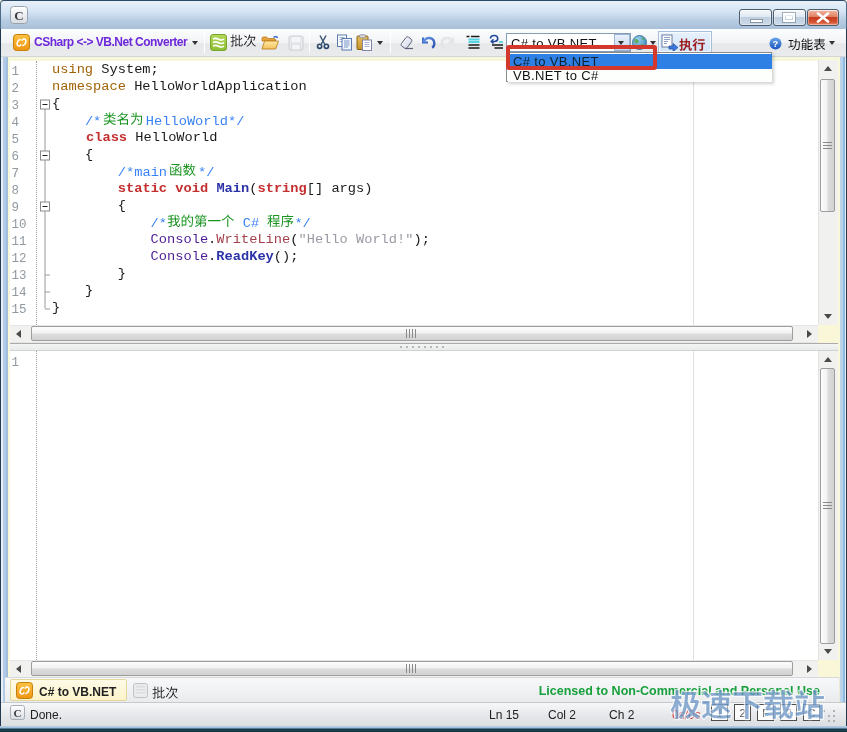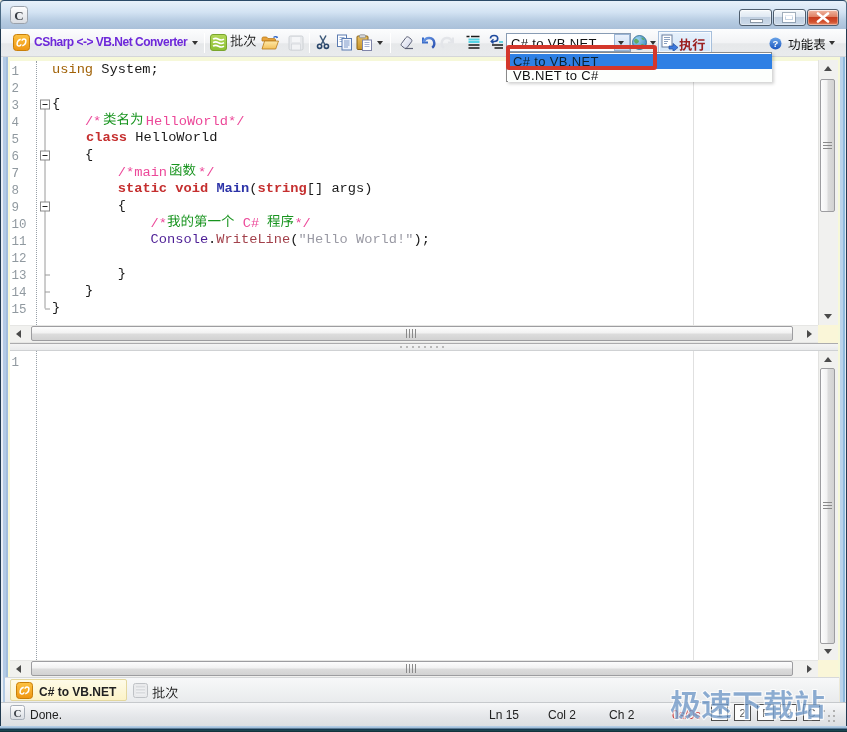--- a/index.html
+++ b/index.html
@@ -28,21 +28,21 @@
 .pane{background:#fff}
 #pane1{left:10px;top:61px;width:810px;height:264px}
 #pane2{left:10px;top:351px;width:810px;height:309px}
 .gutdot{border-left:1px dotted #98a0a8}
 .lnum{position:absolute;left:1.5px;font-family:"Liberation Mono",monospace;font-size:12.5px;line-height:17px;color:#9099a0}
 .code{position:absolute;left:44px;font-family:"Liberation Mono",monospace;font-size:13.7px;line-height:17px;white-space:pre;color:#1a1a1a}
 .kw{font-weight:normal;color:#a16207}
 .rd{font-weight:bold;color:#c52f2f}
 .mb{font-weight:bold;color:#2c33a8}
 .wl{font-weight:normal;color:#a2414b}
-.cm{color:#ec4899}
+.cm{color:#3b82f6}
 .gy{color:#4c1d95}
 .st{color:#9a9aa4}
 .ruler{width:1px;background:#e0e0e0}
 
 .sbtrack{background:#f1f1ef}
 .sbthumbv{background:linear-gradient(90deg,#fdfdfd,#f2f2f2 45%,#dcdcdc 55%,#d2d2d2);border:1px solid #9d9da0;border-radius:2px}
 .sbthumbh{background:linear-gradient(#fdfdfd,#f2f2f2 45%,#dcdcdc 55%,#d2d2d2);border:1px solid #9d9da0;border-radius:2px}
 .corner{background:#faf6d8}
 #splitter{left:10px;top:343px;width:828px;height:8px;background:linear-gradient(#f4f4f4,#e9eaeb);border-top:1px solid #ababad;border-bottom:1px solid #cfd1d3}
 
@@ -257,37 +257,39 @@
         <path d="M7 248.0h5" stroke="#9a9a9a" stroke-width="1"></path>
         <rect x="2.5" y="39.0" width="9" height="9" fill="#fff" stroke="#8a8a8a"></rect>
         <path d="M4.5 43.5h5" stroke="#222" stroke-width="1"></path>
         <rect x="2.5" y="90.0" width="9" height="9" fill="#fff" stroke="#8a8a8a"></rect>
         <path d="M4.5 94.5h5" stroke="#222" stroke-width="1"></path>
         <rect x="2.5" y="141.0" width="9" height="9" fill="#fff" stroke="#8a8a8a"></rect>
         <path d="M4.5 145.5h5" stroke="#222" stroke-width="1"></path>
       </svg>
       <div class="abs ruler" style="left:683px;top:0;height:264px"></div>
       <div class="code" style="left:42.0px;top:0px"><span class="kw">using</span> System;</div>
+      <div class="code" style="left:42.0px;top:17px"><span class="kw">namespace</span> HelloWorldApplication</div>
       <div class="code" style="left:42.0px;top:34px">{</div>
       <div class="code" style="left:74.9px;top:51px"><span class="cm">/*<svg width="40.5" height="18" viewBox="0 0 40.5 18" style="margin:0 2px;vertical-align:-5px">
             <path fill="#18941f" d="M1 3.2H12.6V4.1H1ZM0.9 8.5H12.6V9.5H0.9ZM10.1 0.8 11.1 1.1Q10.8 1.6 10.3 2.1Q9.9 2.6 9.5 3L8.7 2.7Q8.9 2.4 9.2 2.1Q9.4 1.8 9.7 1.4Q9.9 1.1 10.1 0.8ZM6.2 0.6H7.2V6.8H6.2ZM2.4 1.2 3.3 0.8Q3.7 1.2 4.2 1.7Q4.6 2.3 4.8 2.7L3.9 3.1Q3.7 2.7 3.3 2.2Q2.9 1.6 2.4 1.2ZM6.3 7.1H7.3Q7.2 8 7 8.8Q6.8 9.6 6.4 10.2Q6 10.9 5.3 11.4Q4.6 11.9 3.6 12.3Q2.6 12.7 1.1 13Q1.1 12.8 1 12.7Q0.9 12.5 0.8 12.3Q0.7 12.1 0.6 12Q2 11.8 2.9 11.5Q3.9 11.2 4.5 10.7Q5.1 10.3 5.4 9.8Q5.8 9.2 6 8.5Q6.2 7.9 6.3 7.1ZM5.8 3.6 6.7 3.9Q6.1 4.7 5.2 5.4Q4.4 6.1 3.4 6.6Q2.4 7.1 1.4 7.4Q1.3 7.3 1.2 7.2Q1.1 7 1 6.8Q0.8 6.7 0.7 6.6Q1.7 6.4 2.7 5.9Q3.7 5.5 4.5 4.9Q5.3 4.3 5.8 3.6ZM7.4 8.8Q8 10.2 9.5 11Q10.9 11.8 13 12Q12.9 12.1 12.8 12.3Q12.6 12.5 12.5 12.6Q12.4 12.8 12.4 13Q10.9 12.7 9.7 12.2Q8.6 11.7 7.8 10.9Q7 10.1 6.5 9ZM6.5 4.4 7 3.7Q7.7 4 8.4 4.4Q9.2 4.8 10 5.2Q10.7 5.5 11.4 5.9Q12.1 6.3 12.5 6.6L12 7.4Q11.6 7.1 10.9 6.7Q10.3 6.3 9.5 5.9Q8.7 5.5 8 5.1Q7.2 4.7 6.5 4.4Z M17.5 11.3H24.3V12.2H17.5ZM18.2 1.9H24.2V2.8H18.2ZM19 0.5 20.1 0.7Q19.3 1.9 18.1 3.1Q16.9 4.2 15.1 5.1Q15.1 5 15 4.8Q14.8 4.7 14.7 4.6Q14.6 4.4 14.4 4.3Q15.5 3.8 16.4 3.2Q17.3 2.5 17.9 1.8Q18.6 1.1 19 0.5ZM23.8 1.9H24L24.2 1.8L24.9 2.3Q24.2 3.6 23.1 4.7Q22 5.9 20.6 6.7Q19.2 7.6 17.7 8.2Q16.2 8.8 14.7 9.1Q14.6 9 14.5 8.8Q14.4 8.6 14.3 8.5Q14.2 8.3 14.1 8.2Q15.3 8 16.5 7.6Q17.6 7.2 18.7 6.6Q19.9 6.1 20.8 5.4Q21.8 4.7 22.6 3.8Q23.4 3 23.8 2.1ZM17.1 4.7 17.8 4.2Q18.3 4.5 18.8 4.8Q19.3 5.2 19.7 5.6Q20.2 6 20.5 6.3L19.7 6.9Q19.4 6.6 18.9 6.2Q18.5 5.8 18 5.5Q17.5 5.1 17.1 4.7ZM23.9 7.3H25V12.9H23.9ZM17.9 7.3H24.2V8.2H17.9V13H16.9V8.1L17.7 7.3Z M28.1 3.8H38.5V4.8H28.1ZM38.1 3.8H39.2Q39.2 3.8 39.2 3.9Q39.2 4 39.2 4.1Q39.2 4.2 39.1 4.3Q39.1 6.3 39 7.8Q38.9 9.2 38.8 10.1Q38.7 11 38.6 11.5Q38.4 12 38.2 12.3Q38 12.5 37.7 12.7Q37.5 12.8 37.1 12.8Q36.7 12.8 36.2 12.8Q35.6 12.8 34.9 12.8Q34.9 12.6 34.8 12.3Q34.7 12 34.6 11.7Q35.3 11.8 35.9 11.8Q36.4 11.8 36.7 11.8Q36.9 11.8 37 11.8Q37.2 11.7 37.3 11.6Q37.4 11.5 37.6 11Q37.7 10.5 37.8 9.6Q37.9 8.7 38 7.3Q38 5.9 38.1 4ZM32.5 0.6H33.6V2.2Q33.6 3.1 33.5 4.1Q33.4 5.2 33.2 6.3Q32.9 7.4 32.3 8.6Q31.8 9.7 30.9 10.8Q30 11.8 28.5 12.8Q28.5 12.6 28.3 12.5Q28.2 12.4 28 12.2Q27.9 12.1 27.7 12Q29.1 11.1 30 10.1Q30.9 9.1 31.4 8.1Q31.9 7 32.2 6Q32.4 5 32.5 4Q32.5 3 32.5 2.2ZM29.2 1.3 30.1 0.9Q30.5 1.4 30.9 1.9Q31.3 2.5 31.5 2.9L30.6 3.3Q30.5 3.1 30.2 2.7Q30 2.4 29.7 2Q29.5 1.6 29.2 1.3ZM33.7 6.9 34.6 6.5Q34.9 6.9 35.3 7.3Q35.7 7.8 36 8.3Q36.3 8.7 36.5 9.1L35.6 9.5Q35.4 9.2 35.1 8.7Q34.8 8.2 34.4 7.8Q34.1 7.3 33.7 6.9Z"></path>
           </svg>HelloWorld*/</span></div>
       <div class="code" style="left:76px;top:68px"><span class="rd">class</span> HelloWorld</div>
       <div class="code" style="left:74.9px;top:85px">{</div>
       <div class="code" style="left:107.8px;top:102px"><span class="cm">/*main<svg width="27.0" height="18" viewBox="0 0 27.0 18" style="margin:0 2px;vertical-align:-5px">
             <path fill="#18941f" d="M11.3 3.5H12.3V13H11.3ZM6.5 6.4 7.1 5.8Q7.8 6.3 8.5 6.9Q9.2 7.5 9.8 8.1Q10.4 8.7 10.8 9.1L10.2 9.9Q9.8 9.4 9.2 8.8Q8.6 8.2 7.9 7.5Q7.2 6.9 6.5 6.4ZM2.8 4.7 3.5 4.1Q3.8 4.4 4.2 4.8Q4.5 5.1 4.8 5.5Q5.1 5.8 5.3 6.1L4.7 6.7Q4.5 6.4 4.2 6.1Q3.9 5.7 3.5 5.3Q3.2 4.9 2.8 4.7ZM2.5 8.9Q3 8.6 3.7 8.2Q4.3 7.8 5.1 7.3Q5.8 6.8 6.5 6.4L6.8 7.1Q5.8 7.8 4.8 8.5Q3.8 9.1 3 9.7ZM9.9 4 10.7 4.4Q10.4 4.9 9.9 5.4Q9.5 5.9 9.1 6.4Q8.7 6.8 8.3 7.2L7.6 6.8Q8 6.4 8.4 5.9Q8.8 5.4 9.2 4.9Q9.6 4.4 9.9 4ZM2.5 1.1H10V2.1H2.5ZM6.3 3.7H7.3V9.6Q7.3 10 7.2 10.2Q7.1 10.4 6.8 10.5Q6.5 10.7 6 10.7Q5.6 10.7 4.9 10.7Q4.9 10.5 4.8 10.2Q4.7 10 4.6 9.8Q5.1 9.8 5.5 9.8Q5.9 9.8 6 9.8Q6.3 9.8 6.3 9.6ZM9.7 1.1H10L10.2 1.1L10.9 1.6Q10.3 2.1 9.7 2.6Q9 3.1 8.3 3.5Q7.5 4 6.8 4.3Q6.7 4.2 6.6 4Q6.4 3.8 6.3 3.7Q6.9 3.4 7.5 3Q8.2 2.6 8.8 2.2Q9.4 1.7 9.7 1.3ZM1.2 3.6H2.2V11.3H11.8V12.2H1.2Z M14.4 7.5H19.6V8.4H14.4ZM14.2 3.1H20.7V3.9H14.2ZM19.5 0.8 20.3 1.2Q20 1.6 19.7 2.1Q19.4 2.6 19.1 2.9L18.5 2.6Q18.6 2.4 18.8 2Q19 1.7 19.2 1.4Q19.4 1.1 19.5 0.8ZM17 0.5H17.9V6.4H17ZM14.7 1.2 15.4 0.9Q15.7 1.3 16 1.8Q16.2 2.3 16.3 2.6L15.5 3Q15.4 2.6 15.2 2.1Q15 1.6 14.7 1.2ZM17 3.4 17.7 3.8Q17.4 4.4 16.8 4.9Q16.3 5.5 15.7 6Q15.2 6.5 14.6 6.8Q14.5 6.6 14.3 6.4Q14.2 6.1 14 6Q14.6 5.8 15.2 5.3Q15.7 4.9 16.2 4.4Q16.7 3.9 17 3.4ZM17.8 3.7Q18 3.8 18.3 4Q18.7 4.2 19.1 4.5Q19.5 4.7 19.8 5Q20.1 5.2 20.3 5.3L19.7 6Q19.6 5.8 19.2 5.6Q18.9 5.3 18.5 5Q18.2 4.8 17.8 4.5Q17.5 4.3 17.3 4.1ZM21.8 3.2H26.3V4.1H21.8ZM22 0.7 22.9 0.8Q22.7 2.1 22.4 3.3Q22.1 4.5 21.7 5.5Q21.3 6.5 20.8 7.3Q20.7 7.3 20.5 7.1Q20.4 7 20.3 6.9Q20.1 6.8 20 6.7Q20.5 6 20.9 5Q21.3 4.1 21.6 3Q21.8 1.8 22 0.7ZM24.5 3.7 25.4 3.8Q25.1 6.1 24.5 7.8Q23.9 9.6 22.8 10.8Q21.8 12.1 20.2 13Q20.1 12.9 20 12.7Q19.9 12.6 19.8 12.4Q19.7 12.3 19.6 12.2Q21.1 11.4 22.1 10.3Q23.1 9.1 23.7 7.5Q24.2 5.8 24.5 3.7ZM22.2 4Q22.5 5.8 23.1 7.4Q23.7 9 24.5 10.2Q25.4 11.4 26.6 12Q26.4 12.2 26.3 12.4Q26.1 12.7 25.9 12.8Q24.7 12.1 23.8 10.8Q22.9 9.5 22.3 7.8Q21.7 6.1 21.4 4.2ZM15 9.8 15.6 9.2Q16.3 9.5 17.1 9.8Q17.9 10.2 18.6 10.6Q19.2 11 19.7 11.3L19.1 12Q18.6 11.6 17.9 11.2Q17.2 10.8 16.5 10.5Q15.7 10.1 15 9.8ZM19.3 7.5H19.5L19.6 7.5L20.2 7.7Q19.8 9.2 18.9 10.2Q18.1 11.2 17 11.8Q15.8 12.5 14.5 12.8Q14.5 12.7 14.3 12.4Q14.2 12.2 14.1 12.1Q15.3 11.8 16.3 11.2Q17.4 10.7 18.2 9.8Q18.9 8.9 19.3 7.7ZM15 9.8Q15.3 9.4 15.6 8.9Q15.9 8.3 16.2 7.7Q16.5 7.2 16.6 6.7L17.5 6.8Q17.3 7.4 17.1 7.9Q16.8 8.5 16.5 9.1Q16.2 9.6 15.9 10Z"></path>
           </svg>*/</span></div>
       <div class="code" style="left:107.8px;top:119px"><span class="rd">static</span> <span class="rd">void</span> <span class="mb">Main</span>(<span class="rd">string</span>[] args)</div>
       <div class="code" style="left:107.8px;top:136px">{</div>
       <div class="code" style="left:140.6px;top:153px"><span class="cm">/*<svg width="67.5" height="18" viewBox="0 0 67.5 18" style="vertical-align:-5px">
             <path fill="#18941f" d="M9.5 1.4 10.3 0.9Q10.7 1.2 11.1 1.6Q11.5 2 11.9 2.4Q12.2 2.8 12.5 3.2L11.6 3.7Q11.4 3.4 11.1 3Q10.7 2.6 10.3 2.2Q9.9 1.8 9.5 1.4ZM0.8 4.5H12.8V5.5H0.8ZM0.6 8.5Q1.4 8.3 2.4 8.1Q3.5 7.9 4.7 7.7Q5.9 7.4 7.1 7.2L7.2 8.1Q6 8.3 4.9 8.6Q3.8 8.8 2.7 9.1Q1.7 9.3 0.8 9.5ZM3.6 1.9H4.7V11.7Q4.7 12.1 4.5 12.4Q4.4 12.7 4.1 12.8Q3.8 12.9 3.2 12.9Q2.6 13 1.8 13Q1.8 12.8 1.7 12.6Q1.7 12.5 1.6 12.3Q1.5 12.1 1.4 11.9Q2.1 12 2.6 12Q3.2 12 3.3 12Q3.5 11.9 3.6 11.9Q3.6 11.8 3.6 11.6ZM6.2 0.7 6.9 1.5Q6.1 1.8 5.2 2Q4.2 2.3 3.2 2.5Q2.1 2.6 1.1 2.8Q1.1 2.6 1 2.4Q0.9 2.1 0.8 1.9Q1.8 1.8 2.8 1.6Q3.8 1.4 4.7 1.2Q5.6 0.9 6.2 0.7ZM7.6 0.7H8.6Q8.6 2.5 8.8 4.2Q8.9 5.9 9.2 7.3Q9.4 8.7 9.8 9.8Q10.2 10.8 10.6 11.4Q11.1 12 11.6 12Q11.8 12 12 11.4Q12.1 10.8 12.2 9.5Q12.3 9.7 12.6 9.9Q12.8 10 13 10.1Q12.9 11.2 12.8 11.8Q12.6 12.5 12.3 12.7Q12 13 11.5 13Q10.8 13 10.3 12.5Q9.7 12.1 9.3 11.2Q8.9 10.4 8.5 9.2Q8.2 8.1 8 6.7Q7.8 5.3 7.7 3.8Q7.6 2.3 7.6 0.7ZM11.2 6.1 12.1 6.5Q11.5 7.7 10.5 8.8Q9.6 10 8.5 10.9Q7.3 11.8 6.1 12.4Q6 12.3 5.8 12Q5.6 11.8 5.4 11.6Q6.6 11.1 7.7 10.2Q8.8 9.3 9.7 8.3Q10.6 7.3 11.2 6.1Z M15.3 2.7H19.4V11.5H15.3V10.6H18.4V3.6H15.3ZM14.7 2.7H15.6V12.6H14.7ZM15.2 6.5H18.9V7.4H15.2ZM16.7 0.5 17.8 0.7Q17.6 1.3 17.4 2Q17.2 2.6 17 3.1L16.1 2.9Q16.2 2.6 16.4 2.1Q16.5 1.7 16.6 1.3Q16.7 0.9 16.7 0.5ZM21.3 2.7H25.4V3.6H21.3ZM25.1 2.7H26Q26 2.7 26 2.8Q26 2.9 26 3Q26 3.1 26 3.2Q26 5.5 25.9 7.1Q25.8 8.7 25.7 9.7Q25.6 10.8 25.4 11.3Q25.3 11.9 25.1 12.1Q24.9 12.4 24.6 12.5Q24.4 12.7 24 12.7Q23.7 12.7 23.1 12.7Q22.6 12.7 22 12.7Q22 12.5 21.9 12.2Q21.8 11.9 21.7 11.7Q22.3 11.8 22.9 11.8Q23.4 11.8 23.7 11.8Q23.9 11.8 24 11.7Q24.1 11.7 24.2 11.6Q24.4 11.4 24.5 10.8Q24.7 10.3 24.8 9.3Q24.9 8.3 24.9 6.7Q25 5.1 25.1 2.9ZM21.6 0.5 22.6 0.7Q22.3 1.7 22 2.7Q21.6 3.6 21.2 4.5Q20.8 5.3 20.3 6Q20.2 5.9 20.1 5.8Q19.9 5.7 19.8 5.6Q19.6 5.5 19.5 5.4Q19.9 4.8 20.3 4Q20.7 3.2 21 2.3Q21.4 1.4 21.6 0.5ZM21 6.2 21.7 5.7Q22.1 6.2 22.5 6.8Q22.9 7.3 23.3 7.9Q23.7 8.4 23.9 8.8L23 9.3Q22.8 8.9 22.5 8.4Q22.1 7.8 21.7 7.2Q21.3 6.7 21 6.2Z M29.7 6.5H37.7V5.2H28.8V4.4H38.7V7.3H29.7ZM29.3 6.5H30.2Q30.2 7 30.1 7.5Q30 8.1 29.9 8.6Q29.9 9.1 29.8 9.5H28.8Q28.9 9 29 8.5Q29.1 8 29.1 7.5Q29.2 6.9 29.3 6.5ZM29.5 8.6H38.4V9.5H29.2ZM38.2 8.6H39.2Q39.2 8.6 39.2 8.7Q39.2 8.9 39.1 9Q39 10.4 38.9 11.1Q38.7 11.8 38.4 12Q38.3 12.2 38.1 12.3Q37.9 12.4 37.6 12.4Q37.3 12.4 36.9 12.4Q36.4 12.4 35.9 12.4Q35.9 12.1 35.8 11.9Q35.7 11.6 35.6 11.4Q36.1 11.5 36.5 11.5Q36.9 11.5 37.1 11.5Q37.3 11.5 37.4 11.5Q37.5 11.5 37.6 11.4Q37.8 11.2 37.9 10.6Q38 10 38.2 8.7ZM33.2 4.6H34.2V13H33.2ZM32.9 8.8 33.7 9.2Q33.1 10 32.3 10.7Q31.4 11.4 30.5 12Q29.5 12.6 28.6 13Q28.5 12.8 28.4 12.7Q28.3 12.5 28.2 12.4Q28.1 12.3 27.9 12.2Q28.9 11.9 29.8 11.3Q30.8 10.8 31.6 10.2Q32.4 9.5 32.9 8.8ZM29.6 1.7H33.9V2.5H29.6ZM34.8 1.7H39.8V2.5H34.8ZM29.9 0.5 30.8 0.7Q30.4 1.8 29.8 2.7Q29.2 3.7 28.5 4.3Q28.4 4.2 28.2 4.1Q28.1 4 27.9 4Q27.8 3.9 27.6 3.8Q28.3 3.2 28.9 2.3Q29.5 1.4 29.9 0.5ZM35.1 0.5 36 0.7Q35.7 1.7 35.2 2.6Q34.7 3.6 34.1 4.2Q34.1 4.1 33.9 4Q33.7 3.9 33.6 3.8Q33.4 3.7 33.3 3.7Q33.9 3.1 34.3 2.3Q34.8 1.4 35.1 0.5ZM30.6 2.3 31.4 2Q31.7 2.4 31.9 2.9Q32.1 3.4 32.2 3.8L31.3 4.1Q31.2 3.7 31 3.2Q30.8 2.7 30.6 2.3ZM36.1 2.4 37 2Q37.3 2.4 37.7 2.9Q38 3.4 38.2 3.8L37.3 4.1Q37.2 3.8 36.8 3.3Q36.5 2.8 36.1 2.4Z M41.1 6.1H53.5V7.2H41.1Z M60.8 0.5 61.7 0.9Q61 2.2 60 3.3Q58.9 4.4 57.7 5.3Q56.5 6.2 55.2 6.8Q55.1 6.6 54.9 6.3Q54.7 6 54.5 5.9Q55.8 5.3 56.9 4.5Q58.1 3.7 59.2 2.7Q60.2 1.7 60.8 0.5ZM61.1 1.3Q62 2.4 63 3.2Q63.9 4.1 65 4.7Q66 5.4 67.1 5.9Q66.9 6 66.7 6.3Q66.5 6.6 66.3 6.8Q65.2 6.2 64.2 5.5Q63.2 4.8 62.2 3.9Q61.2 3 60.2 1.7ZM60.2 4.5H61.3V12.9H60.2Z"></path>
           </svg> C# <svg width="27.0" height="18" viewBox="0 0 27.0 18" style="vertical-align:-5px">
             <path fill="#18941f" d="M8.7 6.9H9.7V12.3H8.7ZM5.7 6.5H12.7V7.4H5.7ZM5.1 11.7H13V12.6H5.1ZM6.1 9.1H12.4V9.9H6.1ZM7.2 2V4.5H11.3V2ZM6.2 1.1H12.2V5.4H6.2ZM2.9 1.7H3.9V12.9H2.9ZM0.7 4.3H5.6V5.3H0.7ZM2.9 4.7 3.6 5Q3.3 5.7 3.1 6.5Q2.8 7.2 2.4 8Q2.1 8.7 1.7 9.4Q1.3 10 0.9 10.5Q0.8 10.3 0.7 10Q0.5 9.7 0.4 9.6Q0.8 9.2 1.1 8.6Q1.5 8 1.8 7.4Q2.2 6.7 2.5 6Q2.7 5.3 2.9 4.7ZM4.9 0.7 5.6 1.5Q5 1.8 4.2 2Q3.4 2.2 2.5 2.3Q1.7 2.5 0.9 2.6Q0.9 2.4 0.8 2.2Q0.7 2 0.6 1.8Q1.3 1.7 2.1 1.5Q2.9 1.4 3.7 1.2Q4.4 1 4.9 0.7ZM3.8 6.1Q3.9 6.2 4.2 6.5Q4.5 6.7 4.8 7Q5.1 7.3 5.3 7.6Q5.6 7.9 5.7 8L5.1 8.8Q5 8.6 4.7 8.3Q4.5 8 4.2 7.6Q4 7.3 3.7 7Q3.5 6.7 3.3 6.5Z M17.4 4H24.2V4.8H17.4ZM16.6 7.3H25.5V8.2H16.6ZM20.8 7.7H21.8V11.8Q21.8 12.2 21.7 12.5Q21.6 12.7 21.2 12.8Q20.8 12.9 20.2 13Q19.6 13 18.7 13Q18.6 12.8 18.5 12.5Q18.4 12.2 18.3 12Q18.8 12 19.3 12Q19.7 12 20 12Q20.4 12 20.5 12Q20.7 12 20.7 12Q20.8 11.9 20.8 11.8ZM25.2 7.3H25.4L25.6 7.3L26.3 7.6Q25.8 8.3 25.2 9.1Q24.7 9.8 24.2 10.3L23.3 9.9Q23.8 9.5 24.3 8.8Q24.8 8.1 25.2 7.5ZM23.9 4H24.2L24.4 3.9L25.1 4.4Q24.6 4.9 24 5.4Q23.4 5.8 22.7 6.3Q22.1 6.7 21.5 7Q21.4 6.8 21.2 6.7Q21 6.5 20.9 6.4Q21.4 6.1 22 5.7Q22.6 5.3 23.1 4.9Q23.6 4.5 23.9 4.2ZM15.6 2H26.3V3H15.6ZM15.1 2H16.1V5.8Q16.1 6.6 16.1 7.5Q16 8.4 15.9 9.4Q15.7 10.4 15.5 11.3Q15.2 12.2 14.8 13Q14.7 12.9 14.5 12.8Q14.4 12.7 14.2 12.6Q14 12.5 13.9 12.4Q14.3 11.7 14.6 10.9Q14.8 10 14.9 9.1Q15.1 8.2 15.1 7.4Q15.1 6.5 15.1 5.8ZM18.5 6 19.1 5.4Q19.8 5.6 20.5 6Q21.2 6.3 21.9 6.6Q22.6 7 23 7.2L22.4 7.9Q21.9 7.6 21.3 7.3Q20.6 7 19.9 6.6Q19.2 6.3 18.5 6ZM19.9 0.8 20.8 0.5Q21.1 0.9 21.3 1.4Q21.6 1.9 21.7 2.2L20.7 2.6Q20.6 2.2 20.3 1.7Q20.1 1.2 19.9 0.8Z"></path>
           </svg>*/</span></div>
       <div class="code" style="left:140.6px;top:170px"><span class="gy">Console</span>.<span class="wl">WriteLine</span>(<span class="st">"Hello World!"</span>);</div>
+      <div class="code" style="left:140.6px;top:187px"><span class="gy">Console</span>.<span class="mb">ReadKey</span>();</div>
       <div class="code" style="left:107.8px;top:204px">}</div>
       <div class="code" style="left:74.9px;top:221px">}</div>
       <div class="code" style="left:42.0px;top:238px">}</div>
     </div>
     <div class="abs sbtrack" style="left:818px;top:60px;width:20px;height:265px;border-left:1px solid #e2e2e0"></div>
     <div class="abs" style="left:824px;top:66px;width:0;height:0;border-left:4px solid transparent;border-right:4px solid transparent;border-bottom:5px solid #4a4a4a"></div>
     <div class="abs" style="left:824px;top:314px;width:0;height:0;border-left:4px solid transparent;border-right:4px solid transparent;border-top:5px solid #4a4a4a"></div>
     <div class="abs sbthumbv" style="left:820px;top:79px;width:15px;height:133px"></div>
     <div class="abs" style="left:823px;top:141.5px;width:9px;height:8px;background:repeating-linear-gradient(#8a8a8a 0 1px,transparent 1px 3px)"></div>
     <div class="abs sbtrack" style="left:10px;top:325px;width:808px;height:18px;border-top:1px solid #e6e6e4;border-bottom:1px solid #e6e6e4"></div>
@@ -328,20 +330,21 @@
       </svg></div>
     <div class="abs" style="left:39px;top:685px;font-size:12px;font-weight:bold;color:#222">C# to VB.NET</div>
     <div class="abs" style="left:133px;top:683px"><svg width="15" height="15" viewBox="0 0 15 15">
         <rect x="0.5" y="0.5" width="14" height="14" rx="2" fill="#e9eaec" stroke="#bfc2c6"></rect>
         <path d="M3 4.5h9M3 7.5h9M3 10.5h9" stroke="#fff" stroke-width="1.6"></path>
         <path d="M3 4h9M3 7h9M3 10h9" stroke="#c6c9cd" stroke-width="1.2"></path>
       </svg></div>
     <div class="abs" style="left:152px;top:684px"><svg width="26.4" height="17" viewBox="0 0 26.4 17" style="vertical-align:-5px">
         <path fill="#1a1a1a" d="M0.5 7.6Q1 7.4 1.8 7.2Q2.5 7 3.3 6.8Q4.1 6.6 4.9 6.3L5 7.1Q3.9 7.5 2.8 7.8Q1.6 8.2 0.7 8.4ZM0.6 3.2H4.9V4.1H0.6ZM2.5 0.6H3.3V11.5Q3.3 11.9 3.2 12.1Q3.1 12.3 2.9 12.4Q2.6 12.5 2.2 12.5Q1.8 12.5 1.1 12.5Q1.1 12.4 1 12.1Q0.9 11.9 0.8 11.7Q1.3 11.7 1.7 11.7Q2.1 11.7 2.2 11.7Q2.4 11.7 2.4 11.7Q2.5 11.6 2.5 11.5ZM5.9 4.8H8.3V5.7H5.9ZM8.8 0.7H9.7V10.9Q9.7 11.2 9.8 11.4Q9.9 11.5 10.1 11.5Q10.2 11.5 10.4 11.5Q10.6 11.5 10.8 11.5Q11 11.5 11.2 11.5Q11.4 11.5 11.4 11.5Q11.6 11.5 11.7 11.3Q11.8 11.2 11.8 10.8Q11.8 10.4 11.8 9.6Q12 9.8 12.2 9.9Q12.5 10 12.7 10Q12.6 10.9 12.5 11.4Q12.4 11.9 12.2 12.1Q11.9 12.3 11.5 12.3Q11.4 12.3 11.2 12.3Q11 12.3 10.8 12.3Q10.5 12.3 10.3 12.3Q10.1 12.3 10 12.3Q9.6 12.3 9.3 12.2Q9 12.1 8.9 11.7Q8.8 11.4 8.8 10.8ZM11.7 3.7 12.4 4.2Q12 4.6 11.5 5Q11 5.4 10.5 5.8Q9.9 6.1 9.5 6.4L8.9 5.9Q9.4 5.6 9.9 5.2Q10.4 4.8 10.9 4.4Q11.4 4 11.7 3.7ZM5.4 12.4 5.3 11.6 5.7 11.2 8.2 10.1Q8.2 10.3 8.3 10.6Q8.3 10.8 8.4 10.9Q7.5 11.3 6.9 11.6Q6.4 11.8 6.1 12Q5.8 12.2 5.7 12.2Q5.5 12.3 5.4 12.4ZM5.4 12.4Q5.4 12.3 5.3 12.2Q5.3 12 5.2 11.9Q5.1 11.7 5 11.6Q5.2 11.5 5.3 11.3Q5.5 11.1 5.5 10.7V0.7H6.3V11.5Q6.3 11.5 6.2 11.6Q6.1 11.7 5.9 11.8Q5.7 12 5.6 12.1Q5.4 12.3 5.4 12.4Z M19.2 0.6 20.2 0.7Q19.9 1.8 19.6 2.9Q19.2 4 18.8 4.9Q18.4 5.8 17.9 6.5Q17.8 6.4 17.7 6.3Q17.5 6.2 17.4 6.1Q17.2 6.1 17.1 6Q17.6 5.3 18 4.5Q18.4 3.6 18.7 2.6Q19 1.6 19.2 0.6ZM19 2.8H24.8V3.7H18.7ZM24.5 2.8H24.6L24.8 2.8L25.4 3.1Q25.3 3.8 25 4.4Q24.8 5.1 24.6 5.7Q24.3 6.2 24.1 6.7Q24 6.6 23.8 6.6Q23.7 6.5 23.6 6.4Q23.4 6.4 23.3 6.3Q23.5 5.9 23.8 5.3Q24 4.8 24.2 4.2Q24.4 3.6 24.5 3.1ZM14 2.1 14.5 1.5Q15 1.7 15.5 2Q15.9 2.3 16.4 2.6Q16.8 2.9 17.1 3.2L16.5 3.9Q16.3 3.6 15.8 3.3Q15.4 3 14.9 2.7Q14.4 2.3 14 2.1ZM13.8 10.7Q14.2 10.2 14.7 9.5Q15.1 8.9 15.6 8.1Q16.1 7.4 16.5 6.7L17.2 7.2Q16.8 7.9 16.4 8.6Q15.9 9.3 15.5 10Q15 10.7 14.6 11.3ZM21.6 5.7Q21.9 7.2 22.4 8.4Q22.9 9.6 23.8 10.5Q24.6 11.3 25.9 11.8Q25.8 11.9 25.6 12Q25.5 12.1 25.4 12.3Q25.3 12.4 25.3 12.6Q24 12 23.1 11.1Q22.2 10.1 21.7 8.8Q21.1 7.5 20.8 5.9ZM20.8 4.4H21.7V5.2Q21.7 5.9 21.6 6.6Q21.5 7.4 21.3 8.2Q21 9 20.5 9.7Q20 10.5 19.2 11.3Q18.3 12 17 12.7Q17 12.6 16.8 12.5Q16.7 12.3 16.6 12.2Q16.5 12.1 16.4 12Q17.6 11.4 18.4 10.7Q19.2 10 19.7 9.3Q20.2 8.6 20.4 7.8Q20.6 7.1 20.7 6.5Q20.8 5.8 20.8 5.2Z"></path>
       </svg></div>
+    <div class="abs" style="left:0;top:684px;width:820px;text-align:right;font-size:12.5px;font-weight:bold;color:#17a03c;z-index:20">Licensed to Non-Commercial and Personal Use</div>
     <div id="statusbar" class="abs"></div>
     <div class="abs" style="left:10px;top:705px"><svg width="15" height="15" viewBox="0 0 15 15">
         <rect x="0.5" y="0.5" width="14" height="14" rx="2" fill="url(#ag2)" stroke="#a7aeb8"></rect>
         <defs>
           <linearGradient id="ag2" x1="0" y1="0" x2="0" y2="1">
             <stop offset="0" stop-color="#fff"></stop>
             <stop offset="1" stop-color="#d8dce2"></stop>
           </linearGradient>
         </defs>
         <text x="7.5" y="11.5" font-size="11" font-weight="bold" font-family="Liberation Serif" fill="#3a3f46" text-anchor="middle">C</text>

